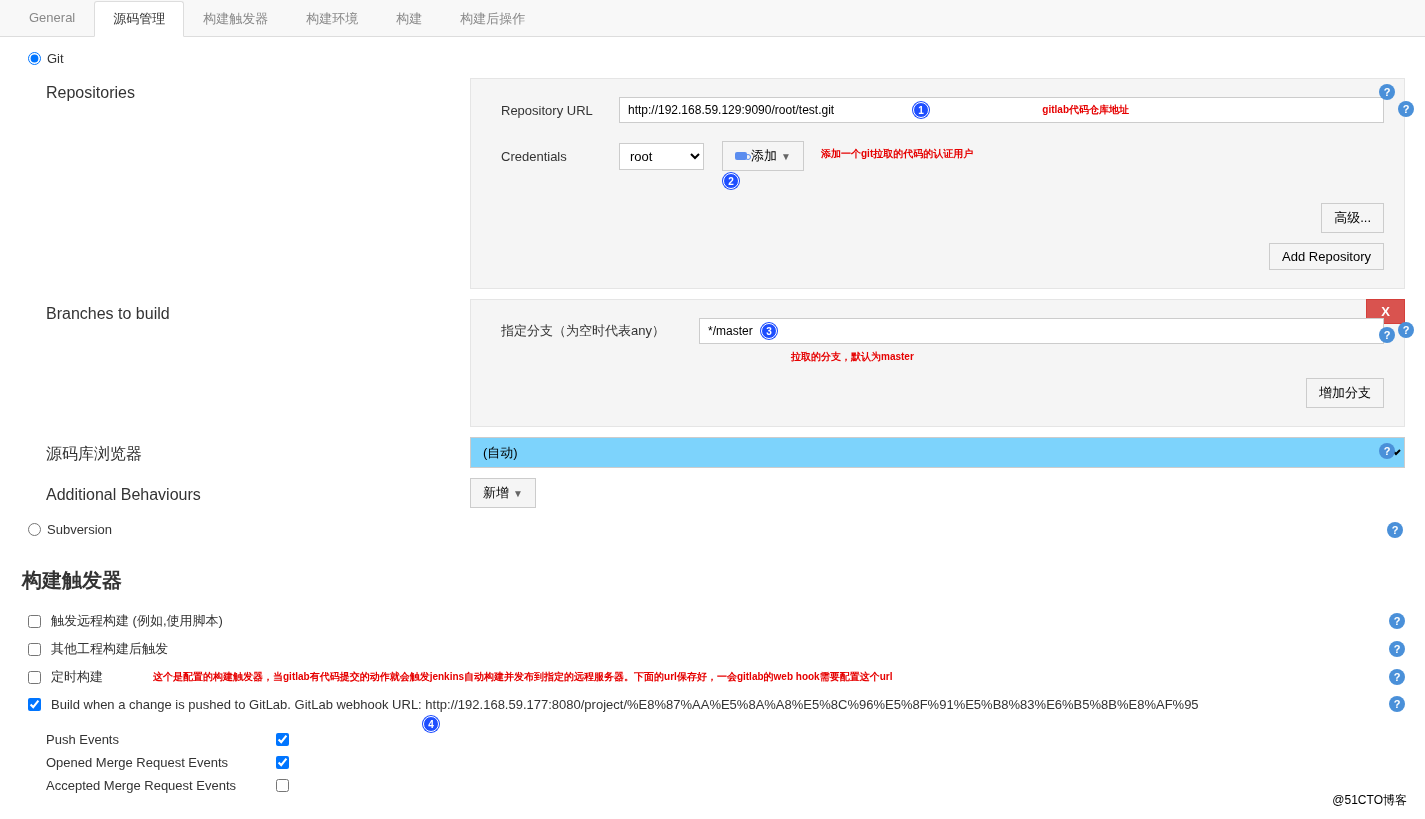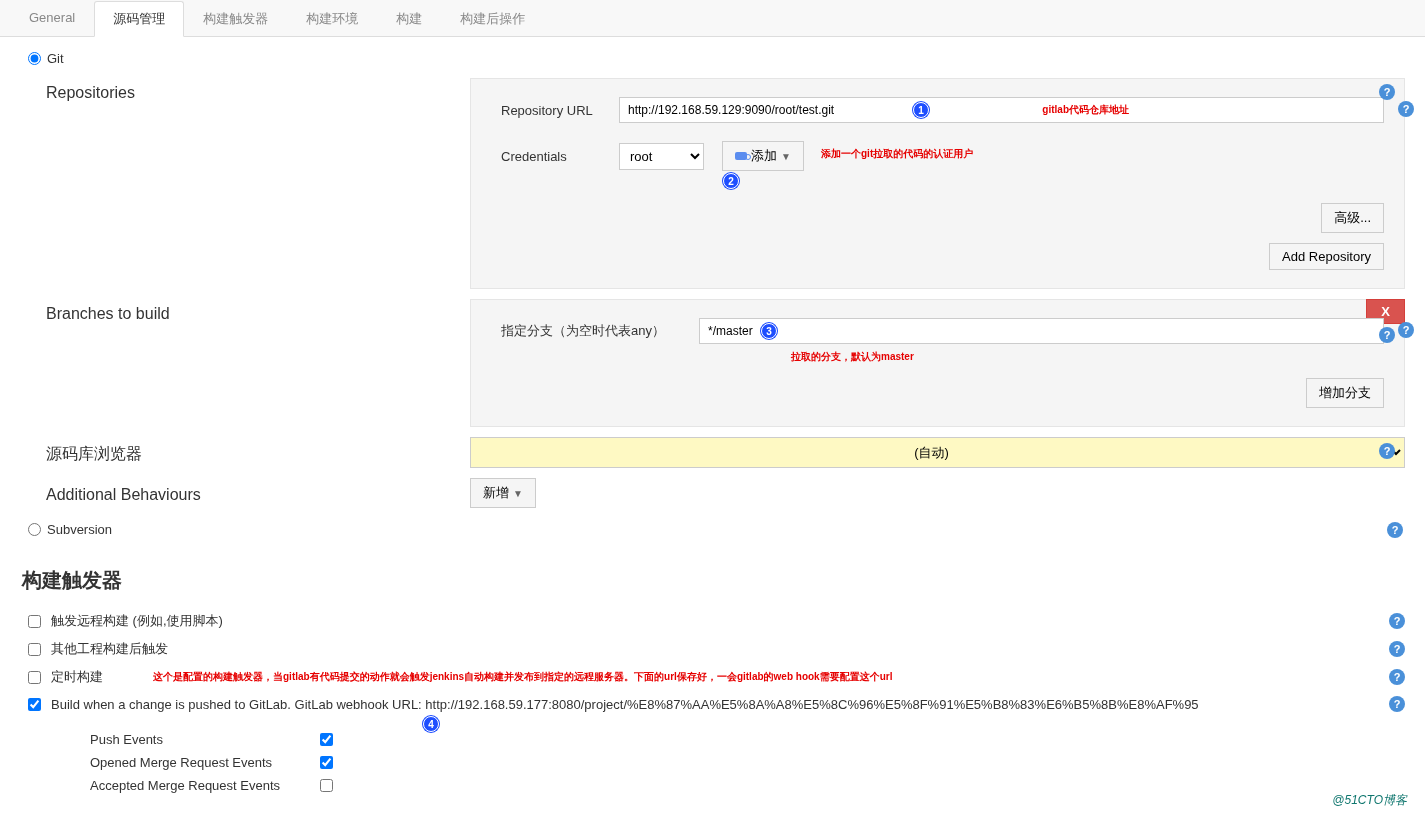--- a/index.html
+++ b/index.html
@@ -19,30 +19,30 @@
 .text-input { flex: 1; border: 1px solid #ccc; padding: 5px 8px; font-size: 12px; background: #fff; }
 select.small { border: 1px solid #ccc; padding: 4px 6px; font-size: 13px; background: #fff; min-width: 85px; }
 .btn { border: 1px solid #ccc; background: #f5f5f5; padding: 5px 12px; font-size: 13px; cursor: pointer; display: inline-flex; align-items: center; gap: 4px; }
 .btn-row-right { display: flex; justify-content: flex-end; gap: 8px; margin-top: 10px; }
 .help-icon { width: 16px; height: 16px; border-radius: 50%; background: #4a90d9; color: #fff; font-size: 11px; font-weight: bold; display: inline-flex; align-items: center; justify-content: center; cursor: pointer; }
 .help-abs { position: absolute; right: -30px; top: 4px; }
 .help-far { position: absolute; right: 10px; }
 .badge { width: 16px; height: 16px; border-radius: 50%; background: #1e4eff; color: #fff; font-size: 10px; font-weight: bold; display: inline-flex; align-items: center; justify-content: center; border: 1.5px solid #fff; box-shadow: 0 0 0 1px #1e4eff; position: absolute; }
 .red-text { color: #e60000; font-weight: bold; font-size: 10px; position: absolute; white-space: nowrap; }
 .red-btn { background: #d9534f; color: #fff; border: 1px solid #d43f3a; padding: 4px 14px; font-weight: bold; font-size: 13px; }
-.wide-select { width: 100%; border: 1px solid #ccc; padding: 6px 8px; font-size: 13px; background: #fef9c3; text-align: center; }
+.wide-select { width: 100%; border: 1px solid #ccc; padding: 6px 8px; font-size: 13px; background: #7dd3fc; }
 .big-heading { font-size: 20px; font-weight: bold; margin: 30px 0 18px 2px; }
 .trigger-row { display: flex; align-items: center; margin: 10px 0 10px 8px; gap: 10px; position: relative; }
 .trigger-row label { flex: 1; }
 .sub-indent { margin-left: 26px; }
 .gl-row { display: flex; align-items: center; margin: 8px 0; }
-.gl-label { width: 230px; margin-left: 44px; }
+.gl-label { width: 230px; }
 .key-icon { width: 12px; height: 8px; display: inline-block; background: #5b8def; border-radius: 2px; position: relative; }
 .key-icon::after { content: ""; position: absolute; right: -4px; top: 2px; width: 4px; height: 4px; border: 1.5px solid #5b8def; border-radius: 50%; }
-.watermark { position: fixed; right: 18px; bottom: 10px; color: #0f766e; font-size: 12px; font-style: italic; }
+.watermark { position: fixed; right: 18px; bottom: 10px; color: #000000; font-size: 12px; }
 .caret { font-size: 10px; color: #666; }
 </style>
 </head>
 <body>
 
 <div class="tabs">
   <div class="tab">General</div>
   <div class="tab active">源码管理</div>
   <div class="tab">构建触发器</div>
   <div class="tab">构建环境</div>

